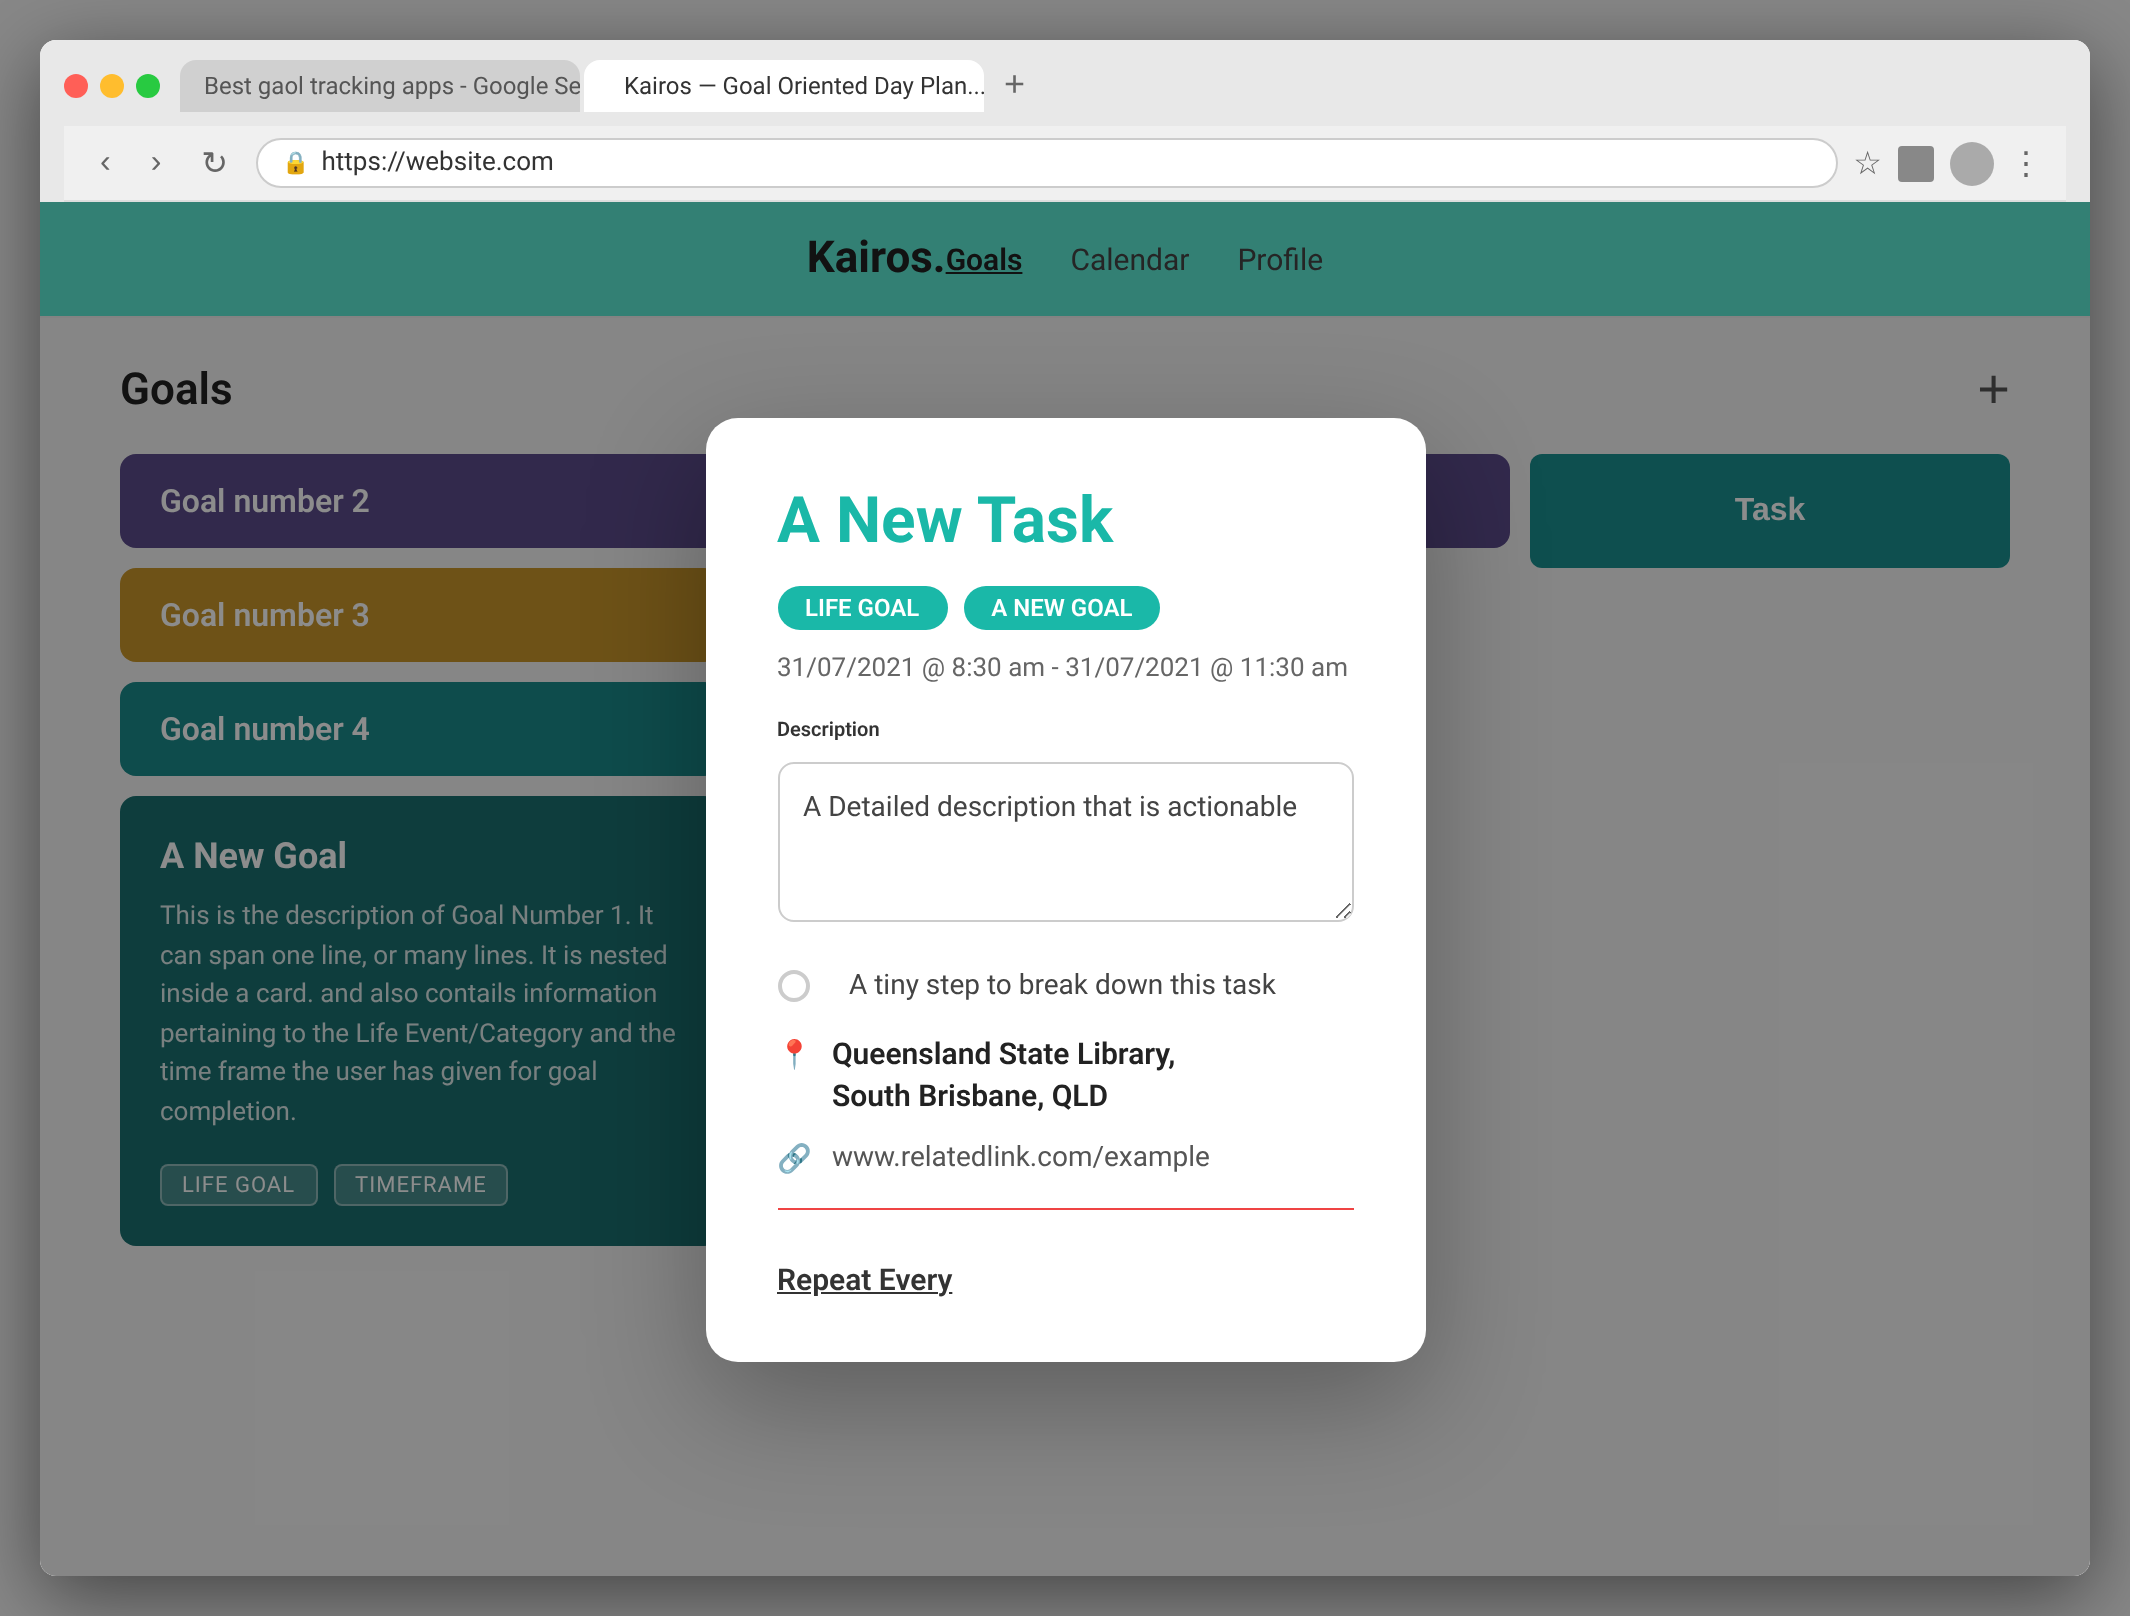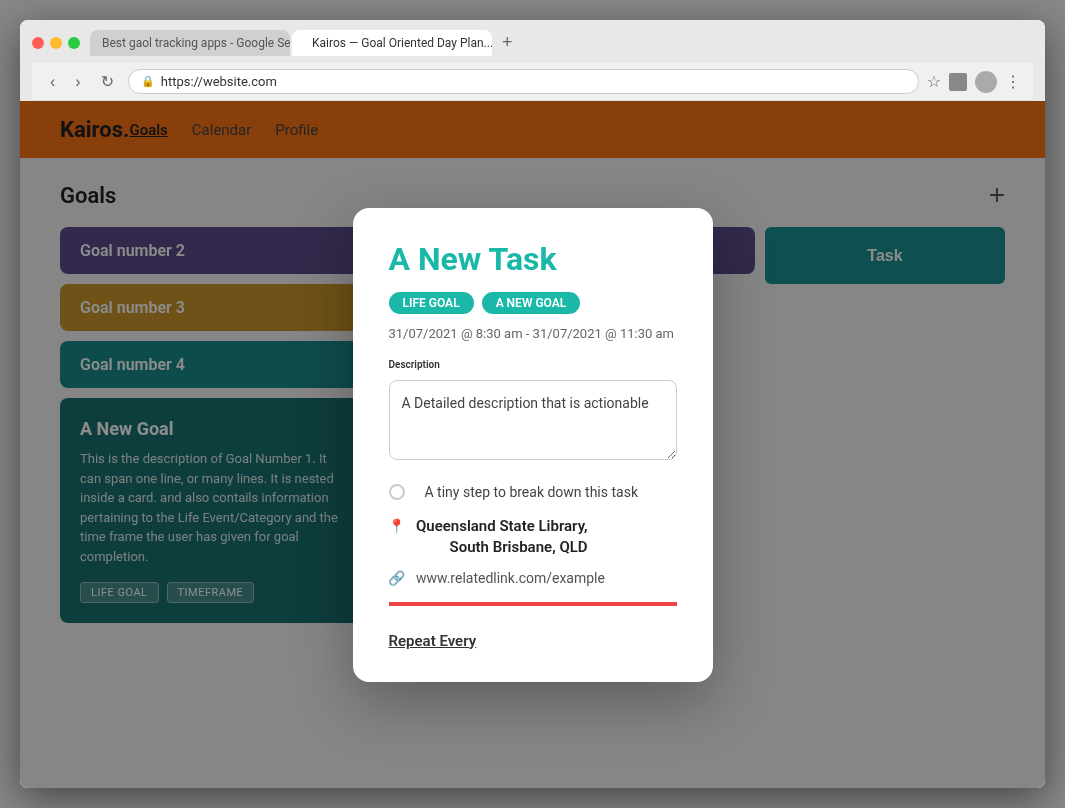--- a/index.html
+++ b/index.html
@@ -134,24 +134,24 @@
     
     .app-content {
       flex: 1;
       background: #f5f5f5;
       position: relative;
       overflow: hidden;
     }
 
     
     .app-nav {
-      background: #f97316;
-      display: flex;
-      align-items: center;
-      justify-content: flex-start;
+      background: #5eead4;
+      display: flex;
+      align-items: center;
+      justify-content: center;
       padding: 16px 40px;
       border-bottom: 1px solid #eee;
     }
 
     .app-logo {
       font-size: 22px;
       font-weight: 700;
       color: #222;
     }
 
@@ -391,42 +391,41 @@
       color: #888;
       font-size: 14px;
       margin-top: 2px;
     }
 
     .location-text {
       font-size: 15px;
       font-weight: 600;
       color: #222;
       line-height: 1.4;
-      text-align: right;
     }
 
     .link-item {
       display: flex;
       align-items: center;
       gap: 10px;
       margin-bottom: 16px;
     }
 
     .link-icon {
       color: #888;
       font-size: 14px;
     }
 
     .link-text {
       font-size: 14px;
       color: #555;
     }
 
     .repeat-section {
-      border-top: 4px solid #ef4444;
+      border-top: 1px solid #ef4444;
       padding-top: 25px;
     }
 
     .repeat-label {
       font-size: 15px;
       font-weight: 600;
       color: #333;
       text-decoration: underline;
       cursor: pointer;
     }

